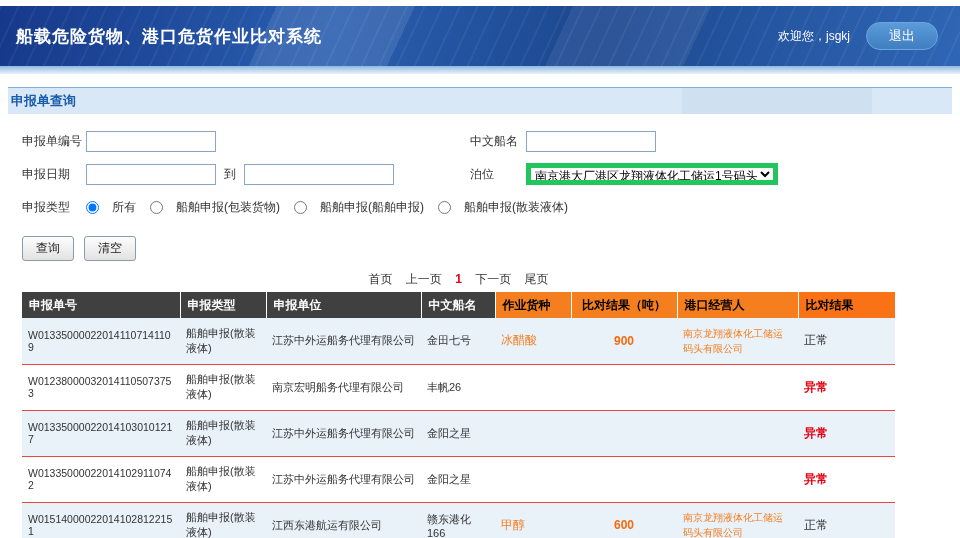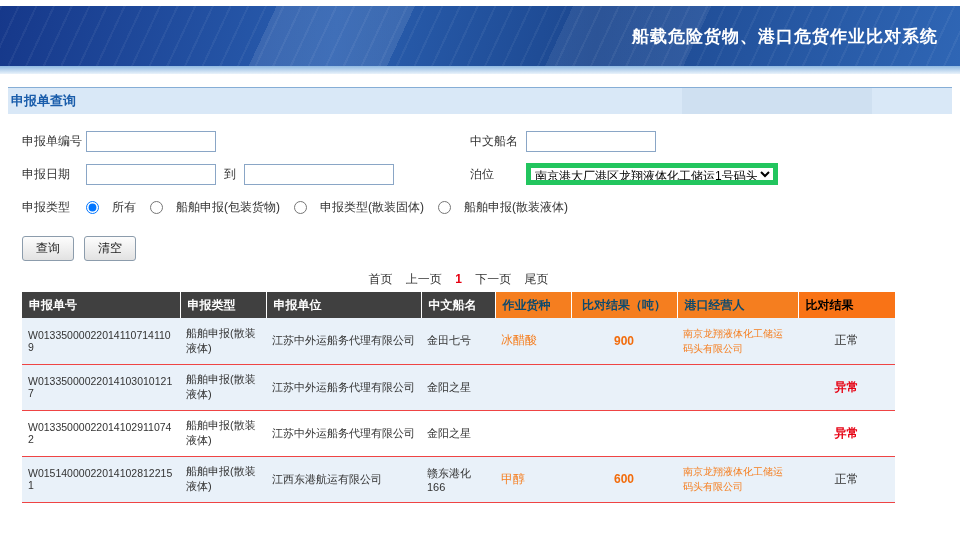--- a/index.html
+++ b/index.html
@@ -3,21 +3,21 @@
 <meta charset="utf-8">
 <style>
   * { box-sizing: border-box; margin: 0; padding: 0; }
   html,body { width: 960px; height: 538px; background:#fff; overflow:hidden;
     font-family: "Liberation Sans", "DejaVu Sans", sans-serif; }
 
   
   .banner {
     margin-top: 6px;
     height: 60px;
-    display: flex; align-items: center; justify-content: flex-end;
+    display: flex; align-items: center; justify-content: space-between;
     padding: 0 22px 0 16px;
     background:
       repeating-linear-gradient(115deg, rgba(255,255,255,0.05) 0 2px, transparent 2px 16px),
       linear-gradient(115deg, transparent 0 28%, rgba(255,255,255,0.10) 28% 42%, transparent 42% 58%, rgba(255,255,255,0.07) 58% 72%, transparent 72%),
       linear-gradient(100deg, #16388a 0%, #2a5fb0 35%, #1c478f 62%, #2f66b5 100%);
     gap: 40px;
   }
   .banner-title { color:#fff; font-size:17px; font-weight:bold; letter-spacing:1px; }
   .banner-right { display:flex; align-items:center; gap:16px; }
   .welcome { color:#fff; font-size:12px; }
@@ -63,45 +63,49 @@
   .pagination .current { color:#e60012; font-weight:bold; cursor:default; }
 
   
   table.results { margin-left:22px; width:873px; border-collapse:collapse; table-layout:fixed; font-size:12px; }
   thead th {
     height:26px; font-weight:bold; font-size:12px; text-align:left;
     padding:0 7px; border-right:1px solid rgba(255,255,255,0.45);
     white-space:nowrap; overflow:hidden;
   }
   th.h-blue   { background:#404040; color:#fff; }
-  th.h-orange { background:#f57e1f; color:#0c4a6e; }
+  th.h-orange { background:#f57e1f; color:#000000; }
   th.h-plain  { background:#f97316; color:#000; text-align:left; border-right:none; }
   th.h-center { text-align:center; }
   tbody tr { height:46px; }
   tbody tr.shade { background:#e9f1f9; }
   tbody td {
     padding:5px 6px; vertical-align:middle; color:#333;
     border-bottom:1px solid #ef4444;
   }
   td.cell-no       { font-size:10.5px; word-break:break-all; }
   td.cell-type     { font-size:11px; }
   td.cell-company  { font-size:11px; white-space:nowrap; overflow:hidden; }
   td.cell-ship     { font-size:11px; }
   td.cell-cargo    { color:#f57e1f; }
   td.cell-qty      { color:#f26c0c; text-align:center; font-weight:bold; }
   td.cell-operator { color:#f57e1f; font-size:10px; line-height:1.5; }
-  td.cell-result   { text-align:center;font-family:Liberation Mono, monospace; }
+  td.cell-result   { text-align:left;font-family:Liberation Mono, monospace; }
   .status-normal { color:#333; }
   .status-error  { color:#e60012; font-weight:bold; }
 </style>
 </head>
 <body>
 
 <div class="banner">
   <div class="banner-title">船载危险货物、港口危货作业比对系统</div>
+  <div class="banner-right">
+    <span class="welcome">欢迎您，jsgkj</span>
+    <button class="logout-btn">退出</button>
+  </div>
 </div>
 <div class="banner-strip"></div>
 
 <div class="section-bar">
   <span class="section-title">申报单查询</span>
   <span class="section-seg"></span>
 </div>
 
 <div class="form-area">
 
@@ -133,21 +137,21 @@
       <label class="radio-item">
         <input type="radio" name="dtype" checked="" style="">
         <span>所有</span>
       </label>
       <label class="radio-item">
         <input type="radio" name="dtype" style="">
         <span>船舶申报(包装货物)</span>
       </label>
       <label class="radio-item">
         <input type="radio" name="dtype" style="">
-        <span>申报类型(散装固体)</span>
+        <span>船舶申报(船舶申报)</span>
       </label>
       <label class="radio-item">
         <input type="radio" name="dtype" style="">
         <span>船舶申报(散装液体)</span>
       </label>
     </span>
   </div>
 
   <div class="btn-row">
     <button class="btn">查询</button>
@@ -192,20 +196,32 @@
       <td class="cell-type">船舶申报(散装液体)</td>
       <td class="cell-company">江苏中外运船务代理有限公司</td>
       <td class="cell-ship">金田七号</td>
       <td class="cell-cargo">冰醋酸</td>
       <td class="cell-qty">900</td>
       <td class="cell-operator">南京龙翔液体化工储运码头有限公司</td>
       <td class="cell-result">
         <span class="status-normal">正常</span>
       </td>
     </tr>
+    <tr>
+      <td class="cell-no">W012380000320141105073753</td>
+      <td class="cell-type">船舶申报(散装液体)</td>
+      <td class="cell-company">南京宏明船务代理有限公司</td>
+      <td class="cell-ship">丰帆26</td>
+      <td class="cell-cargo"></td>
+      <td class="cell-qty"></td>
+      <td class="cell-operator"></td>
+      <td class="cell-result">
+        <span class="status-error">异常</span>
+      </td>
+    </tr>
     <tr class="shade">
       <td class="cell-no">W013350000220141030101217</td>
       <td class="cell-type">船舶申报(散装液体)</td>
       <td class="cell-company">江苏中外运船务代理有限公司</td>
       <td class="cell-ship">金阳之星</td>
       <td class="cell-cargo"></td>
       <td class="cell-qty"></td>
       <td class="cell-operator"></td>
       <td class="cell-result">
         <span class="status-error">异常</span>

